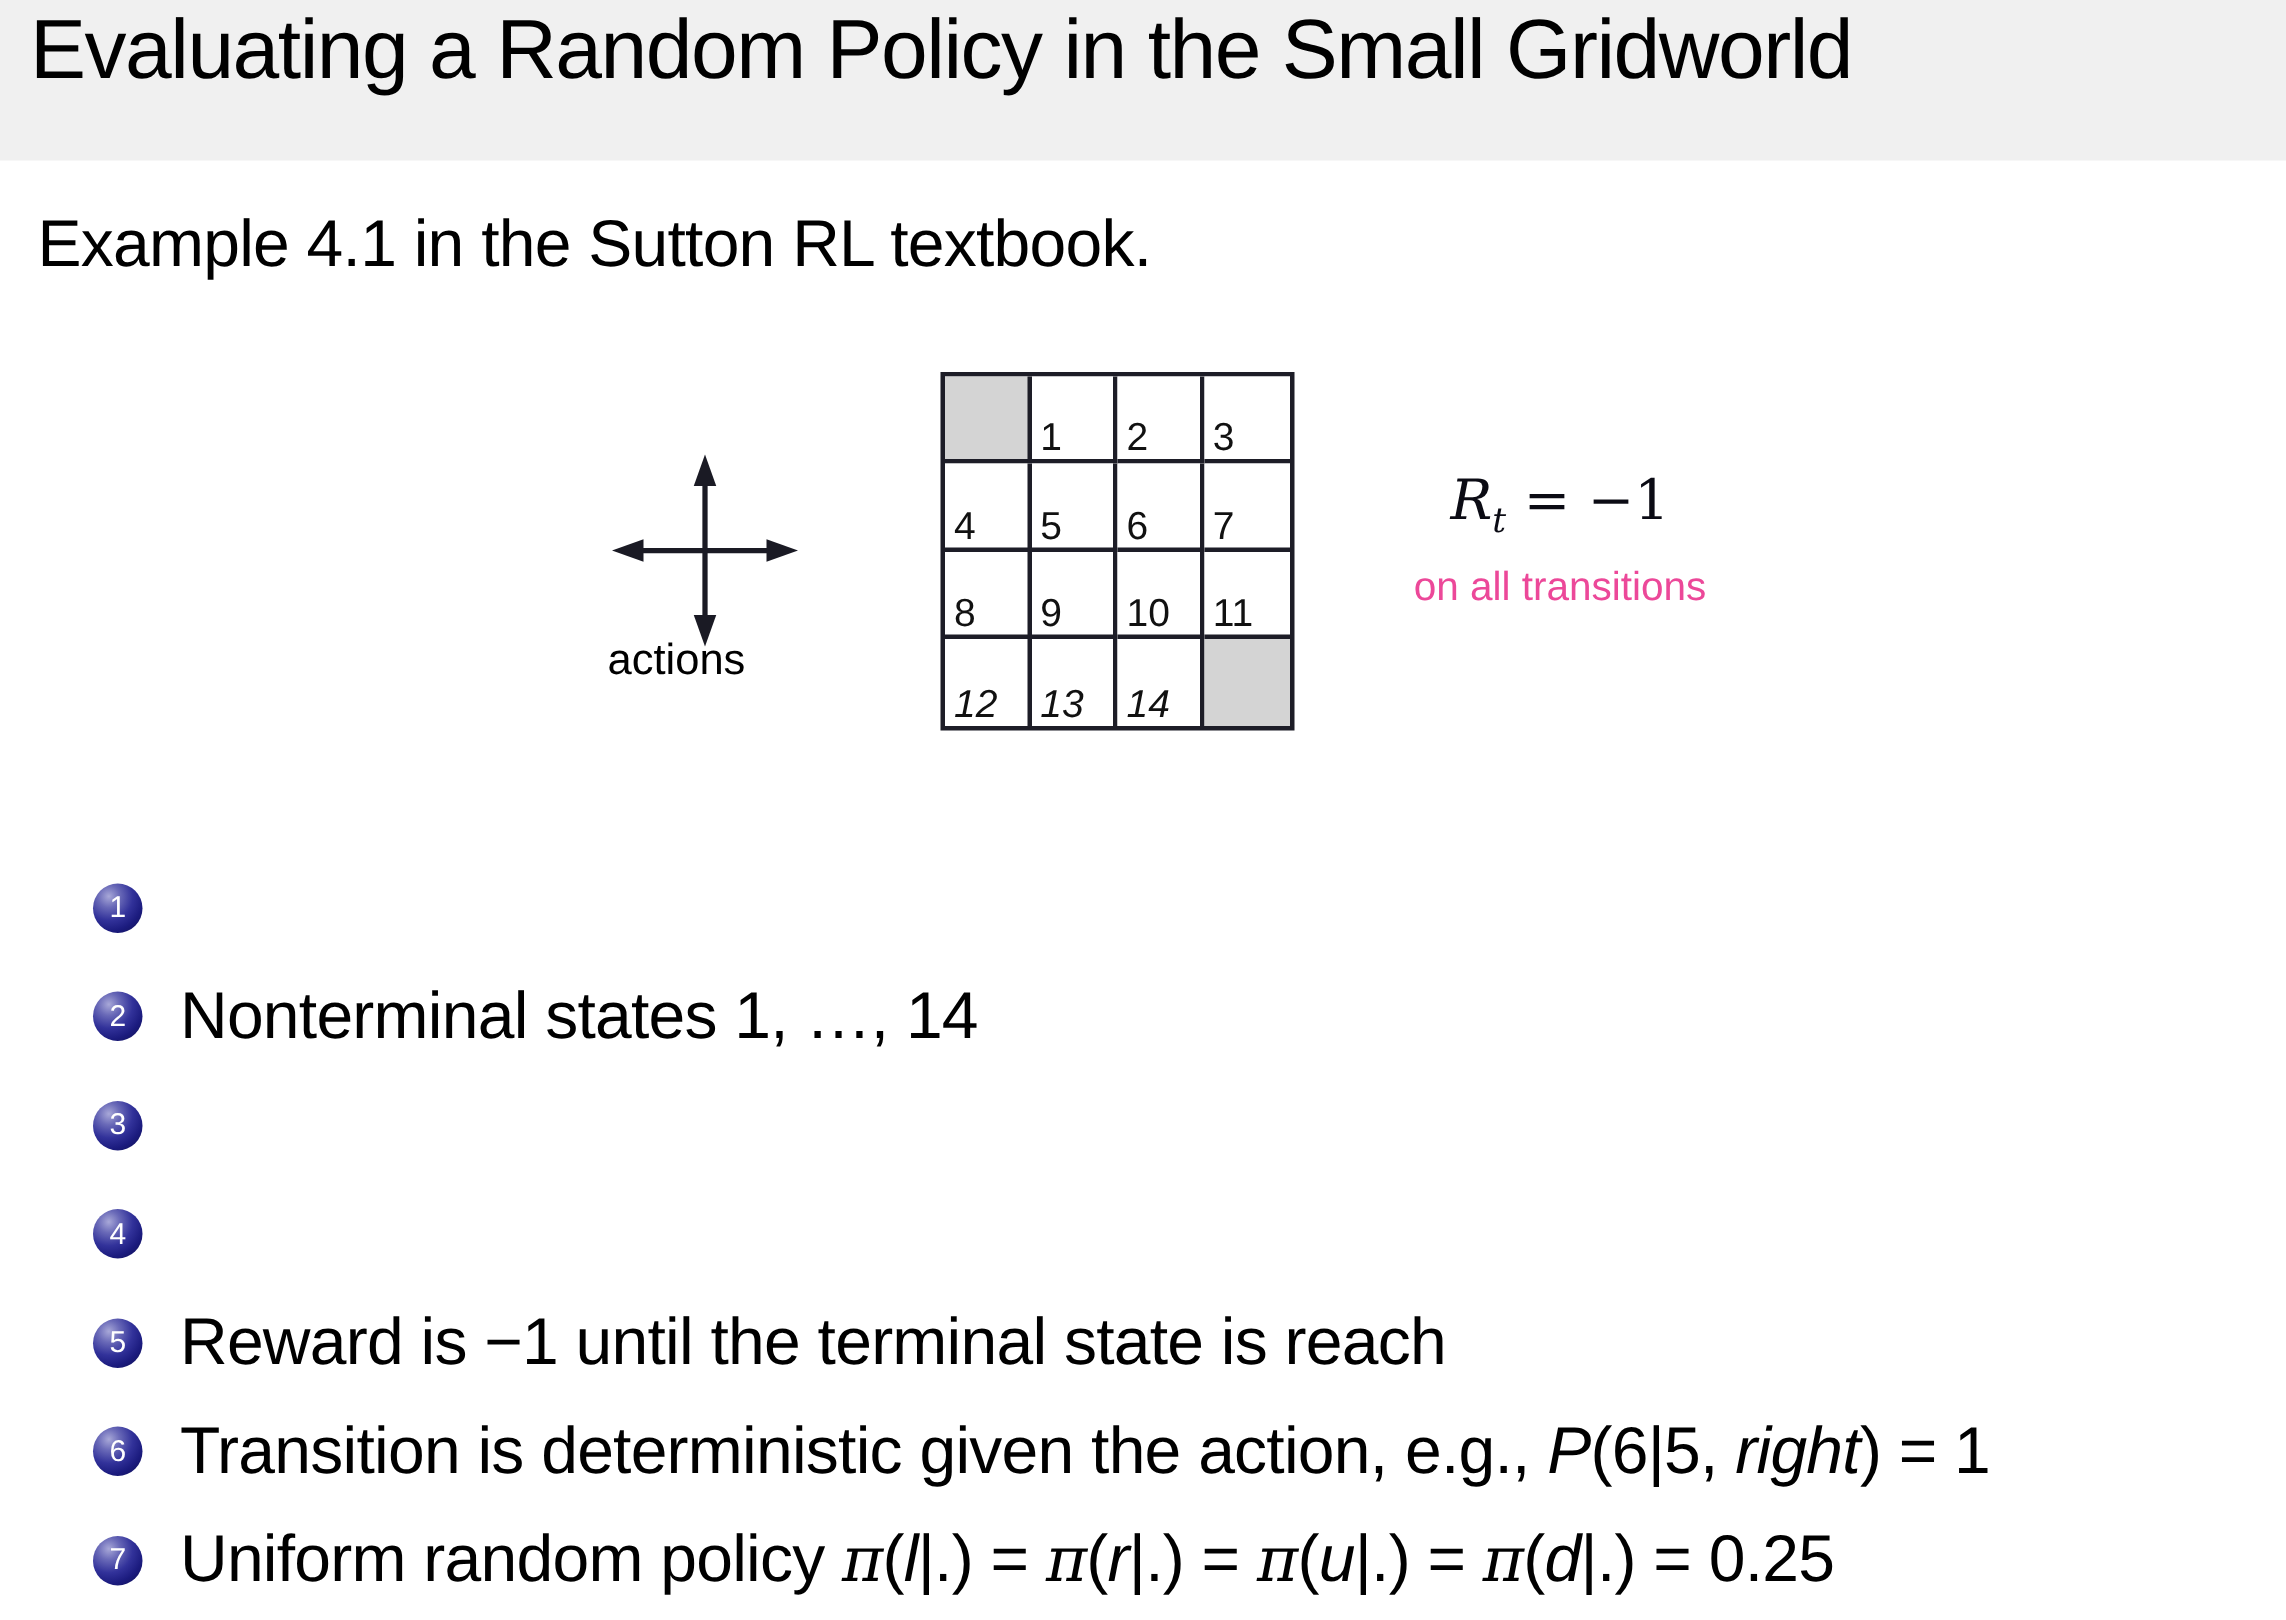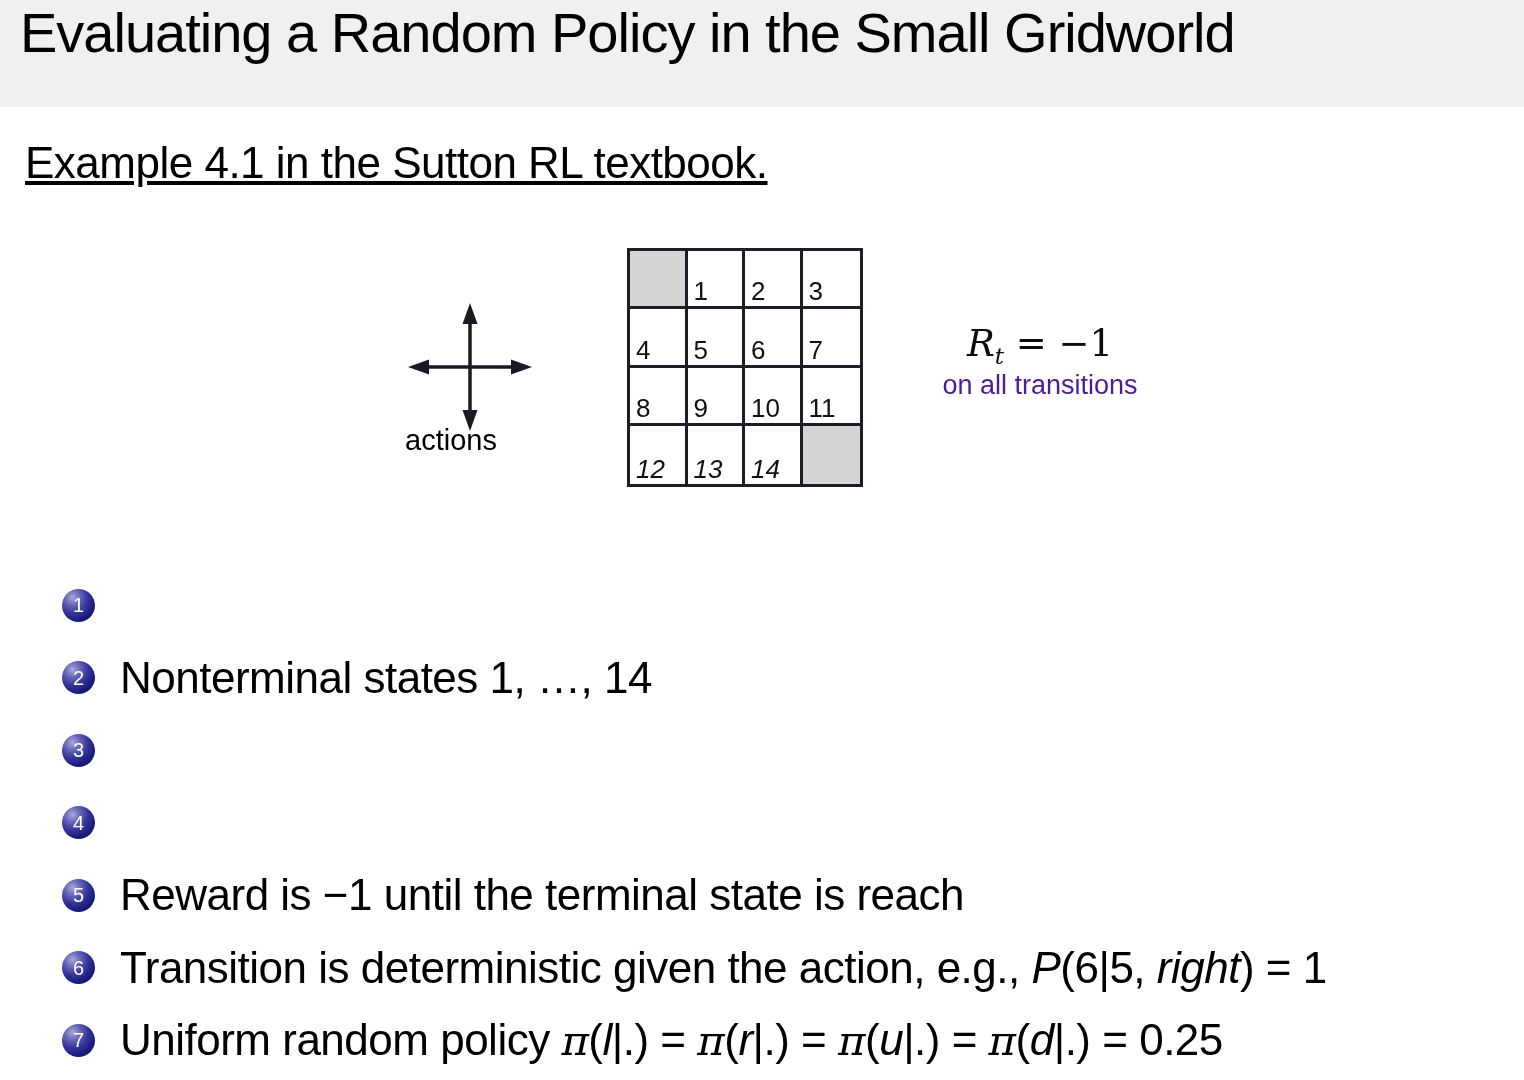--- a/index.html
+++ b/index.html
@@ -36,21 +36,20 @@
   }
 
   
   .subtitle {
     position: absolute;
     left: 25px;
     top: 138px;
     font-size: 44px;
     letter-spacing: -0.5px;
     white-space: nowrap;
-    text-decoration: underline;
   }
 
   
   .cross-svg {
     position: absolute;
     left: 405px;
     top: 297px;
   }
   .actions-label {
     position: absolute;
@@ -91,40 +90,40 @@
     bottom: 2px;
     font-size: 26px;
     line-height: 1;
     color: #111111;
   }
 
   
   .reward {
     position: absolute;
     left: 905px;
-    top: 324px;
+    top: 314px;
     width: 270px;
     text-align: center;
   }
   .reward-formula {
     font-family: "DejaVu Serif", serif;
     font-size: 37px;
     line-height: 1.1;
     color: #0b0b14;
     white-space: nowrap;
   }
   .reward-formula .var { font-style: italic; }
   .reward-formula sub {
     font-size: 0.62em;
     font-style: italic;
   }
   .reward-caption {
     font-size: 27px;
-    margin-top: 0;
-    color: #4c1d95;
+    margin-top: 15px;
+    color: #ec4899;
     white-space: nowrap;
   }
 
   
   .enumerate {
     position: absolute;
     left: 62px;
     top: 569px;
     right: 10px;
   }

